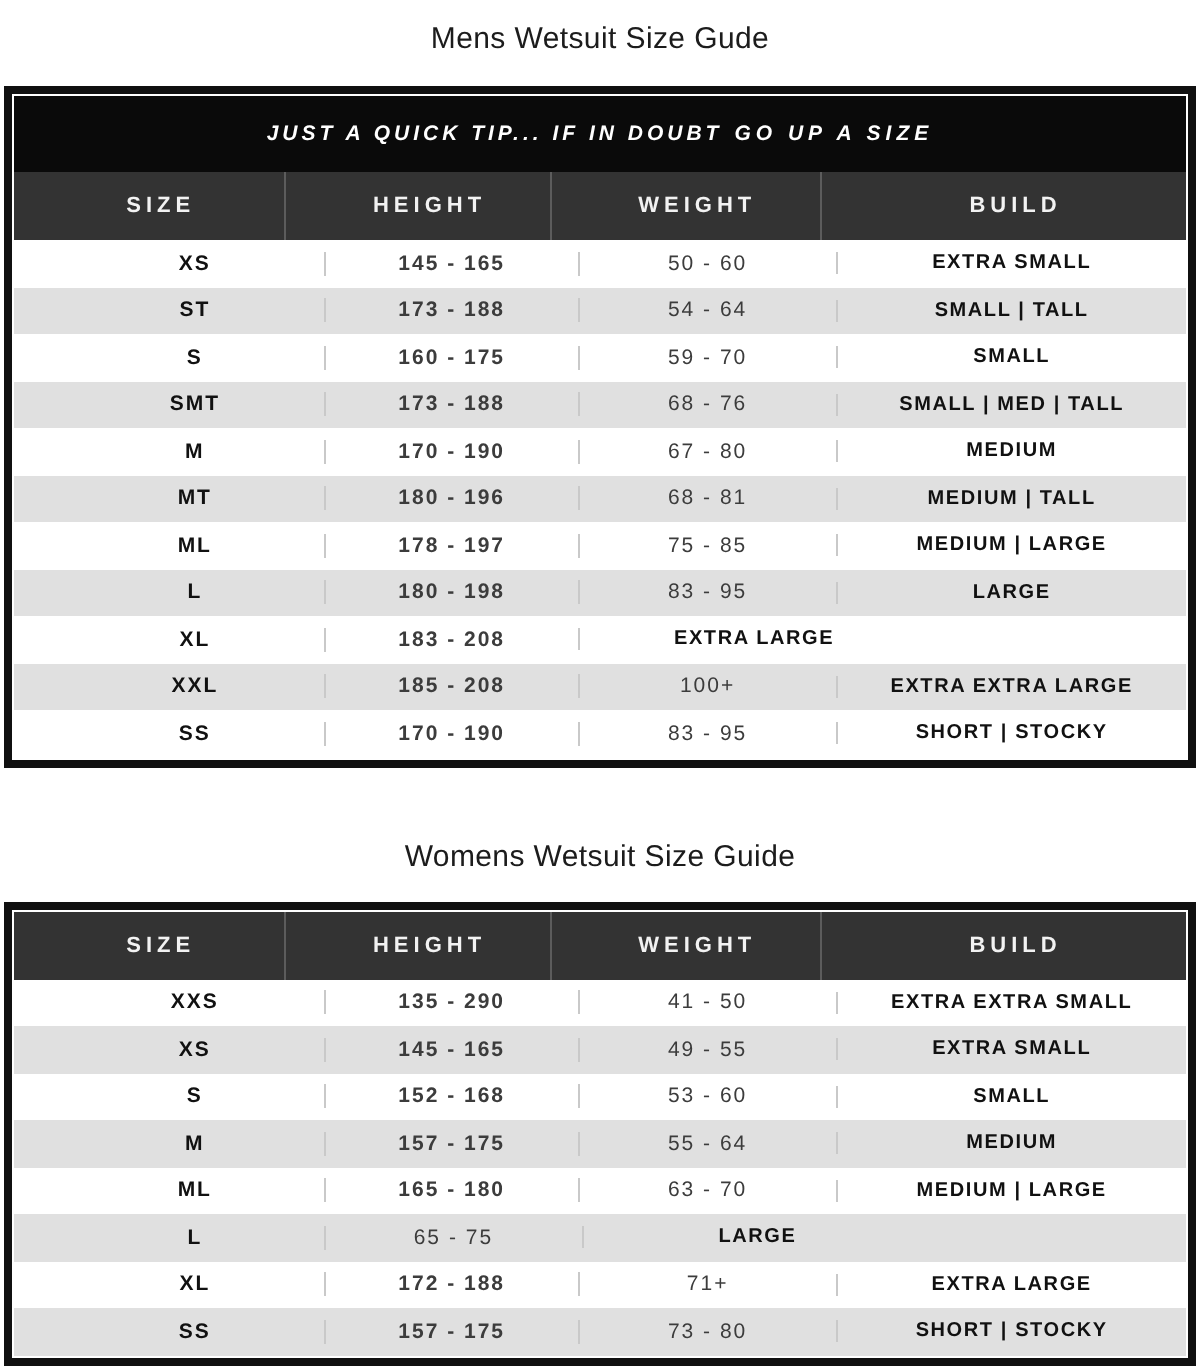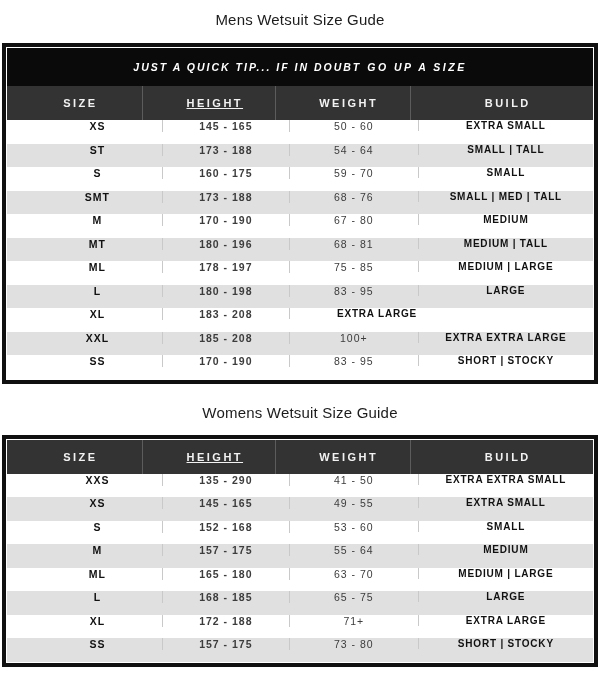--- a/index.html
+++ b/index.html
@@ -23,21 +23,21 @@
     position:relative;
   }
   .page-title{
     text-align:center;
     font-size:15px;
     font-weight:400;
     color:#1c1c1c;
     letter-spacing:0.2px;
   }
   .title-mens{padding-top:11px;margin-bottom:15px;}
-  .title-womens{margin-top:20px;margin-bottom:14px;}
+  .title-womens{margin-top:36px;margin-bottom:14px;}
   .table-frame{
     margin:0 2px;
     border:4px solid var(--frame-border);
     background:#ffffff;
     padding:1px;
   }
   .tip-banner{
     background:var(--banner-bg);
     color:#ffffff;
     height:38px;
@@ -63,37 +63,37 @@
     font-size:11px;
     font-weight:700;
     letter-spacing:2.5px;
     padding-left:12px;
   }
   .hdr-cell + .hdr-cell{border-left:1px solid var(--header-divider);}
   .data-row{
     display:flex;
     height:23.5px;
     background:var(--row-bg);
-    align-items:flex-start;
+    align-items:center;
     padding-left:26px;
   }
   .data-row.alt{background:var(--row-alt-bg);}
   .cell{
     display:flex;align-items:center;justify-content:center;
     font-size:10.5px;
     letter-spacing:1px;
     color:var(--text-strong);
   }
   .cell + .cell{border-left:1px solid var(--cell-divider);}
   .col-size{width:23%;font-weight:700;}
   .col-height{width:22.7%;font-weight:700;color:var(--text-soft);}
   .col-weight{width:23%;font-weight:400;color:var(--text-soft);}
   .col-build{width:31.3%;font-weight:700;font-size:10px;letter-spacing:0.8px;}
   .hdr-size{width:23%;}
-  .hdr-height{width:22.7%;text-decoration:underline;}
+  .hdr-height{width:22.7%;}
   .hdr-weight{width:23%;}
   .hdr-build{width:31.3%;}
 </style>
 </head>
 <body>
 
 <div class="page-title title-mens">Mens Wetsuit Size Gude</div>
 
 <div class="table-frame">
   <div class="tip-banner">
@@ -210,21 +210,20 @@
         <div class="cell col-build">MEDIUM</div>
       </div>
       <div class="data-row">
         <div class="cell col-size">ML</div>
         <div class="cell col-height">165 - 180</div>
         <div class="cell col-weight">63 - 70</div>
         <div class="cell col-build">MEDIUM | LARGE</div>
       </div>
       <div class="data-row alt">
         <div class="cell col-size">L</div>
-        <div class="cell col-height">168 - 185</div>
         <div class="cell col-weight">65 - 75</div>
         <div class="cell col-build">LARGE</div>
       </div>
       <div class="data-row">
         <div class="cell col-size">XL</div>
         <div class="cell col-height">172 - 188</div>
         <div class="cell col-weight">71+</div>
         <div class="cell col-build">EXTRA LARGE</div>
       </div>
       <div class="data-row alt">

